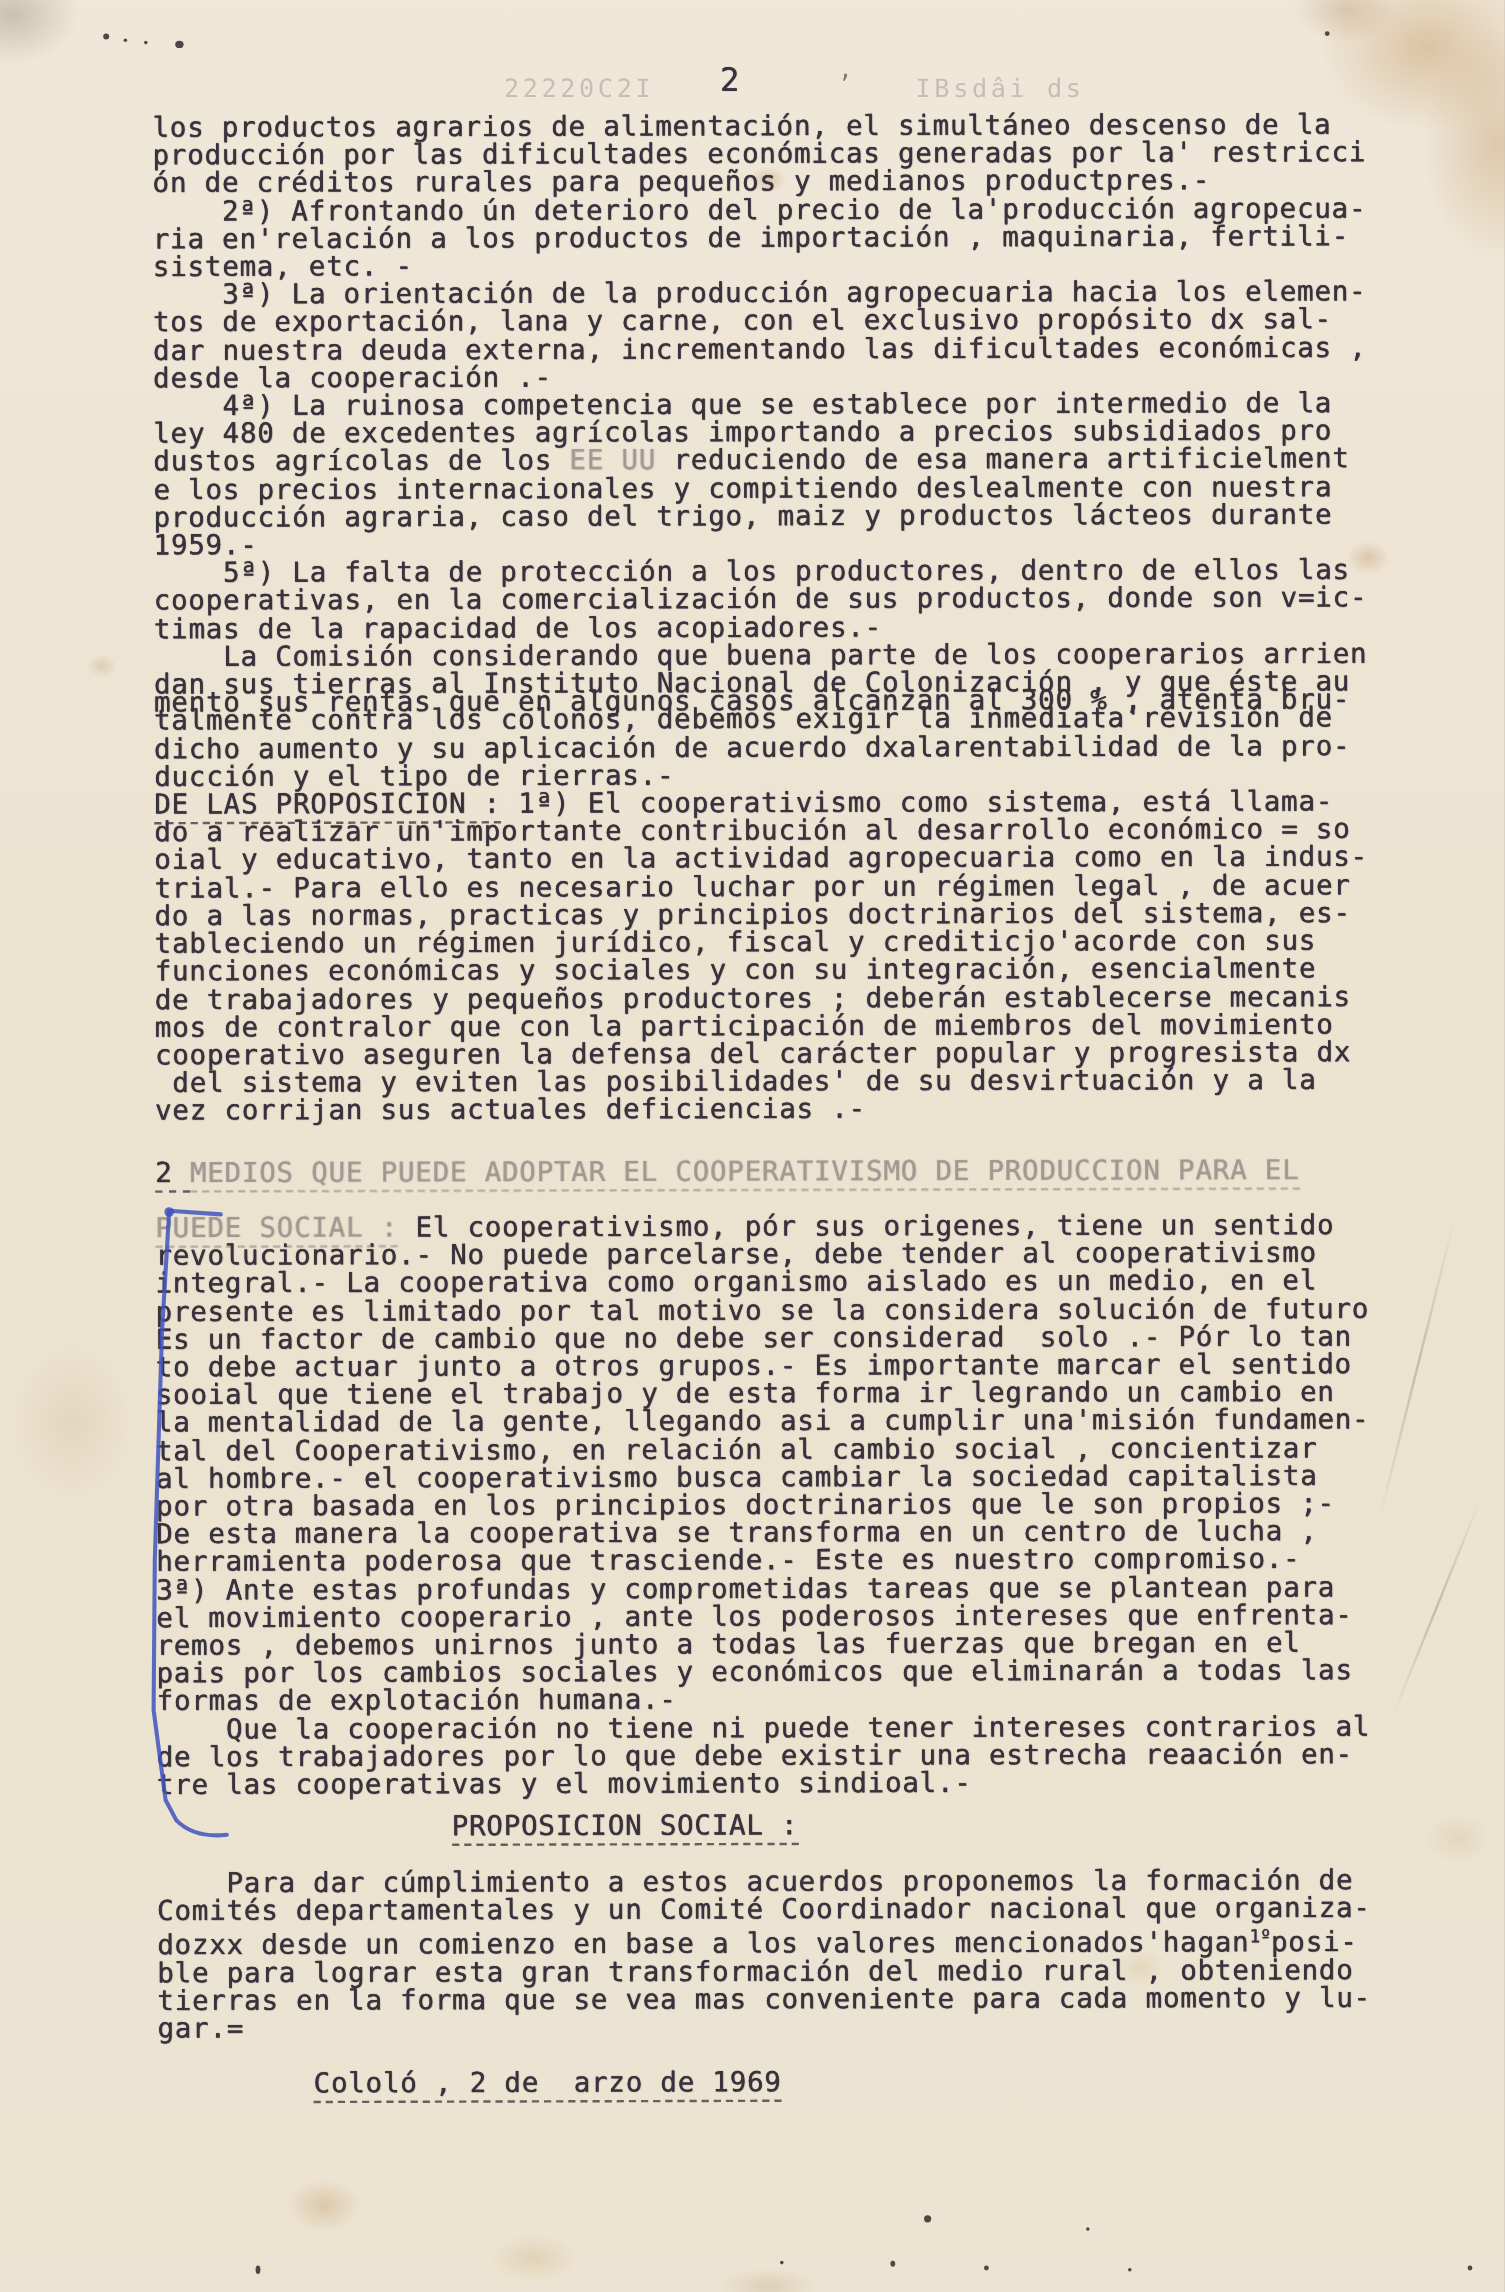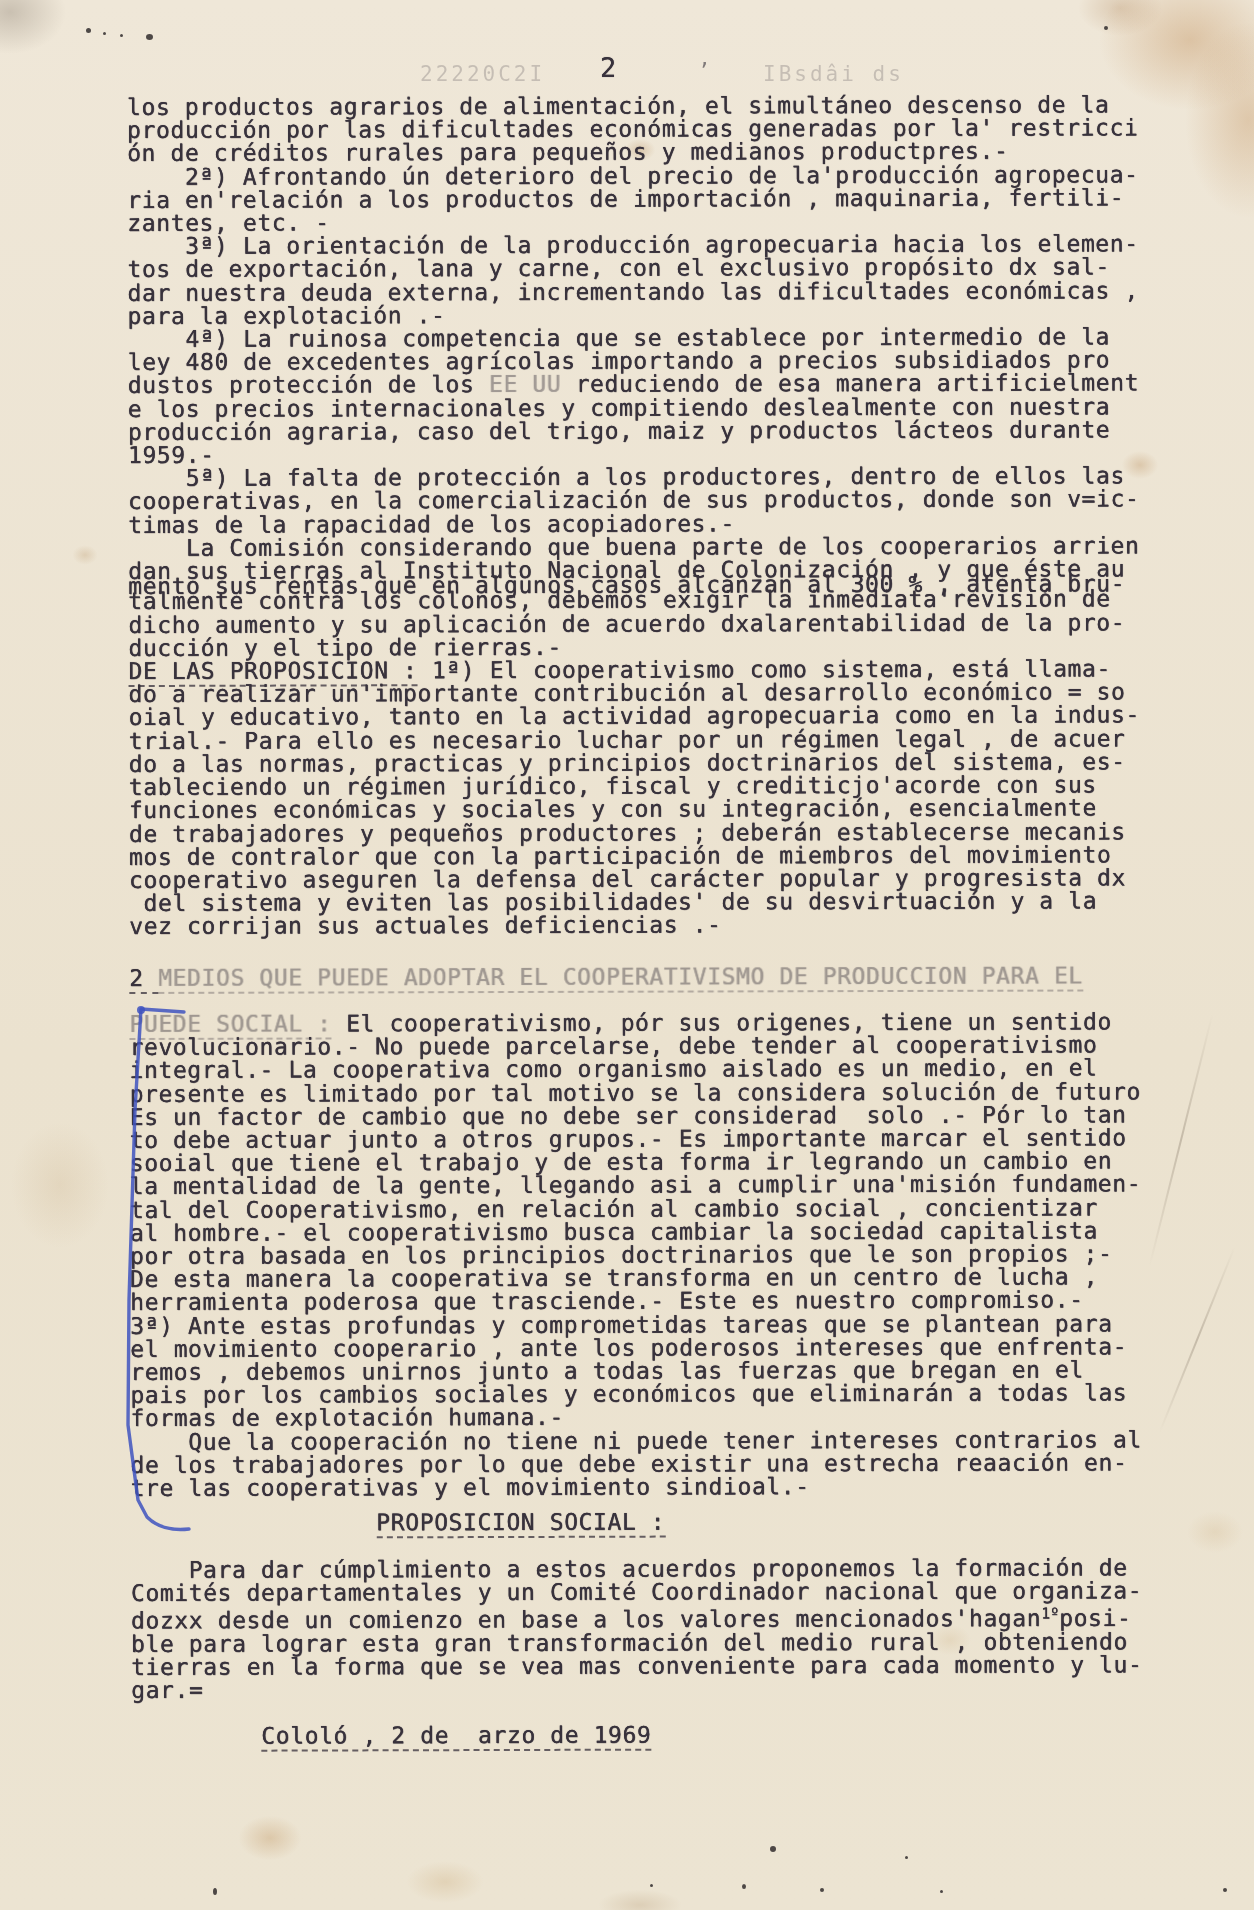--- a/index.html
+++ b/index.html
@@ -65,28 +65,28 @@
   <span class="hdr-tick">’</span>
 
   <span class="hdr-ghost" style="left:735px; top:62px;margin-left:28px;">IBsdâi ds</span>
 
   <div class="typed" id="typed-block" style="color: rgb(56, 50, 60);">
       <div class="tl"><span>los productos agrarios de alimentación, el simultáneo descenso de la</span></div>
       <div class="tl"><span>producción por las dificultades económicas generadas por la' restricci</span></div>
       <div class="tl"><span>ón de créditos rurales para pequeños y medianos productpres.-</span></div>
       <div class="tl"><span>    2ª) Afrontando ún deterioro del precio de la'producción agropecua-</span></div>
       <div class="tl"><span>ria en'relación a los productos de importación , maquinaria, fertili-</span></div>
-      <div class="tl"><span>zantes, etc. -</span></div>
+      <div class="tl"><span>sistema, etc. -</span></div>
       <div class="tl"><span>    3ª) La orientación de la producción agropecuaria hacia los elemen-</span></div>
       <div class="tl"><span>tos de exportación, lana y carne, con el exclusivo propósito dx sal-</span></div>
       <div class="tl"><span>dar nuestra deuda externa, incrementando las dificultades económicas ,</span></div>
-      <div class="tl"><span>para la explotación .-</span></div>
+      <div class="tl"><span>desde la cooperación .-</span></div>
       <div class="tl"><span>    4ª) La ruinosa competencia que se establece por intermedio de la</span></div>
       <div class="tl"><span>ley 480 de excedentes agrícolas importando a precios subsidiados pro</span></div>
-      <div class="tl"><span>dustos protección de los </span><span class="faded">EE UU</span><span> reduciendo de esa manera artificielment</span></div>
+      <div class="tl"><span>dustos agrícolas de los </span><span class="faded">EE UU</span><span> reduciendo de esa manera artificielment</span></div>
       <div class="tl"><span>e los precios internacionales y compitiendo deslealmente con nuestra</span></div>
       <div class="tl"><span>producción agraria, caso del trigo, maiz y productos lácteos durante</span></div>
       <div class="tl"><span>1959.-</span></div>
       <div class="tl"><span>    5ª) La falta de protección a los productores, dentro de ellos las</span></div>
       <div class="tl"><span>cooperativas, en la comercialización de sus productos, donde son v=ic-</span></div>
       <div class="tl"><span>timas de la rapacidad de los acopiadores.-</span></div>
       <div class="tl"><span>    La Comisión considerando que buena parte de los cooperarios arrien</span></div>
       <div class="tl"><span>dan sus tierras al Instituto Nacional de Colonización , y que éste au</span></div>
       <div class="tl cramped"><span>mento sus rentas que en algunos casos alcanzan al 300 % , atenta bru-</span></div>
       <div class="tl cramped"><span>talmente contra los colonos, debemos exigir la inmediata'revisión de</span></div>

